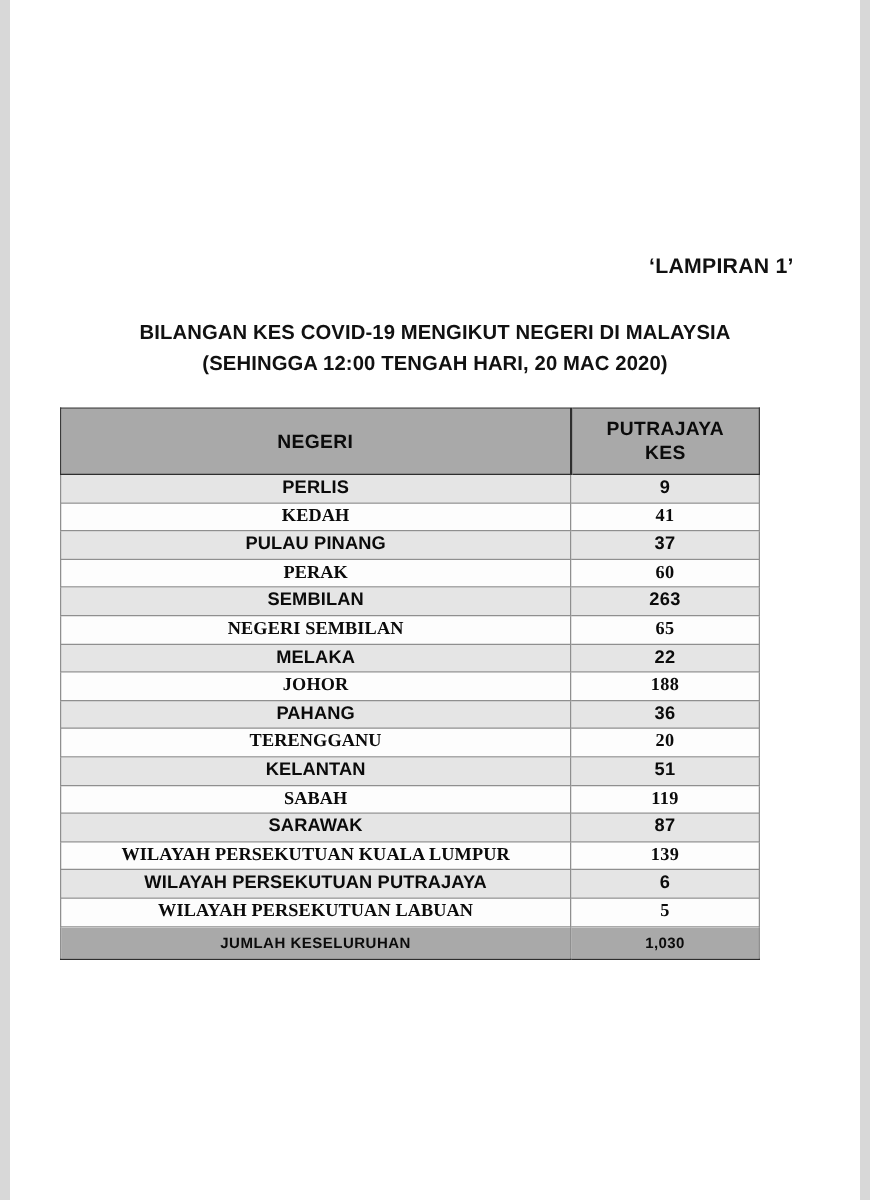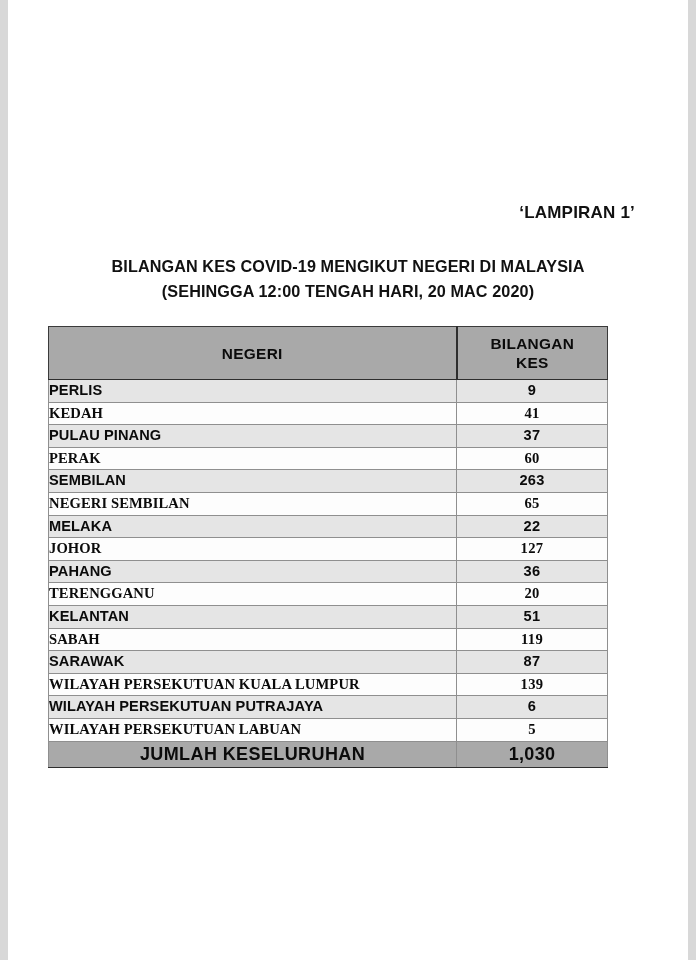--- a/index.html
+++ b/index.html
@@ -72,20 +72,21 @@
     border: 1px solid #8f8f8f;
     padding: 0;
     font-size: 14.6px;
     font-weight: bold;
     color: #0b0b0b;
     height: 21.6px;
     line-height: 21.6px;
     vertical-align: middle;
     overflow: hidden;
     white-space: nowrap;
+    text-align: center;
   }
   table.cases thead th {
     background: #a9a9a9;
     border: 1px solid #3a3a3a;
     border-bottom: 1px solid #2e2e2e;
     text-align: center;
     font-size: 15.4px;
     height: 52px;
     line-height: 19px;
     letter-spacing: 0.3px;
@@ -106,21 +107,21 @@
     letter-spacing: 0.3px;
   }
   tr.shade td { background: #e5e5e5; }
   tr.plain td { background: #fdfdfd; font-family: Liberation Serif, serif; }
   tr.total td {
     background: #a9a9a9;
     border-top: 1px solid #2e2e2e;
     border-bottom: 1px solid #2e2e2e;
     height: 25px;
     line-height: 25px;
-    font-size: 18px;
+    font-size: 12px;
   }
   tr.total td.state {
     text-align: center;
     padding-left: 0;
     letter-spacing: 0.4px;
   }
   tr.total td.count {
     text-align: center;
   }
 </style>
@@ -141,21 +142,21 @@
   <div class="table-wrap">
     <table class="cases">
       <colgroup>
         <col class="c-name">
         <col class="c-val">
       </colgroup>
       <thead>
         <tr>
           <th class="negeri-head">NEGERI</th>
           <th>
-            <span>BILANGAN</span><br>
+            <span>PUTRAJAYA</span><br>
             <span>KES</span>
           </th>
         </tr>
       </thead>
       <tbody id="cases-body">
           <tr class="shade">
             <td class="state">PERLIS</td>
             <td class="count">9</td>
           </tr>
           <tr class="plain">
@@ -177,21 +178,21 @@
           <tr class="plain">
             <td class="state">NEGERI SEMBILAN</td>
             <td class="count">65</td>
           </tr>
           <tr class="shade">
             <td class="state">MELAKA</td>
             <td class="count">22</td>
           </tr>
           <tr class="plain">
             <td class="state">JOHOR</td>
-            <td class="count">127</td>
+            <td class="count">188</td>
           </tr>
           <tr class="shade">
             <td class="state">PAHANG</td>
             <td class="count">36</td>
           </tr>
           <tr class="plain">
             <td class="state">TERENGGANU</td>
             <td class="count">20</td>
           </tr>
           <tr class="shade">

